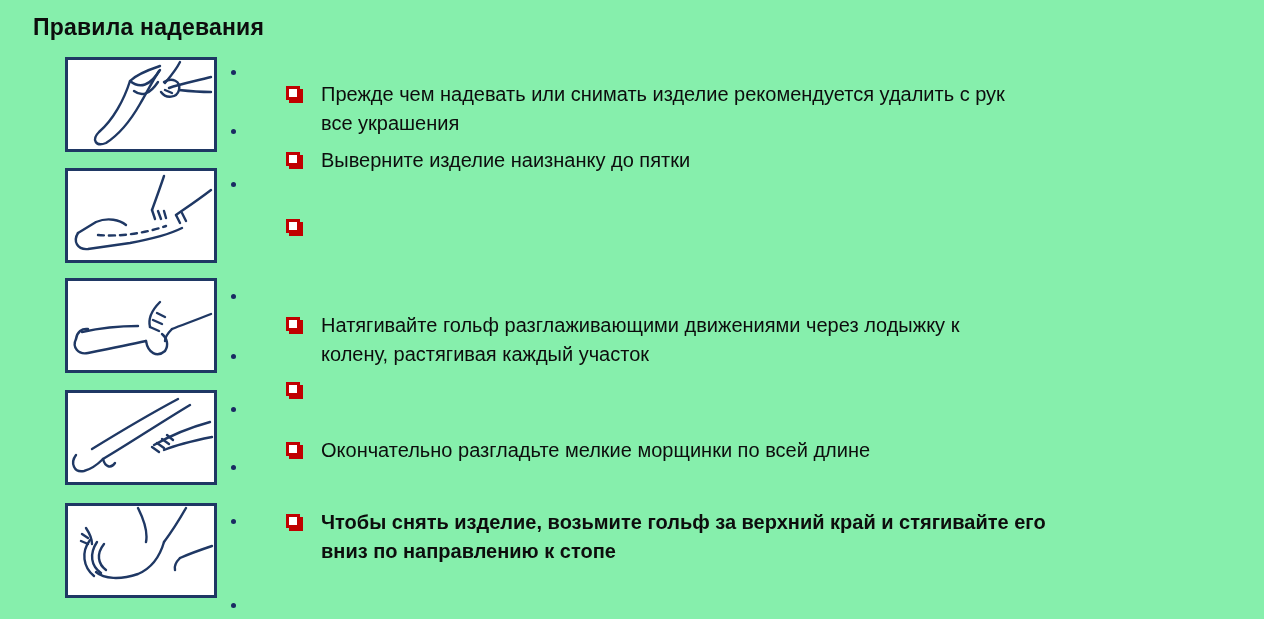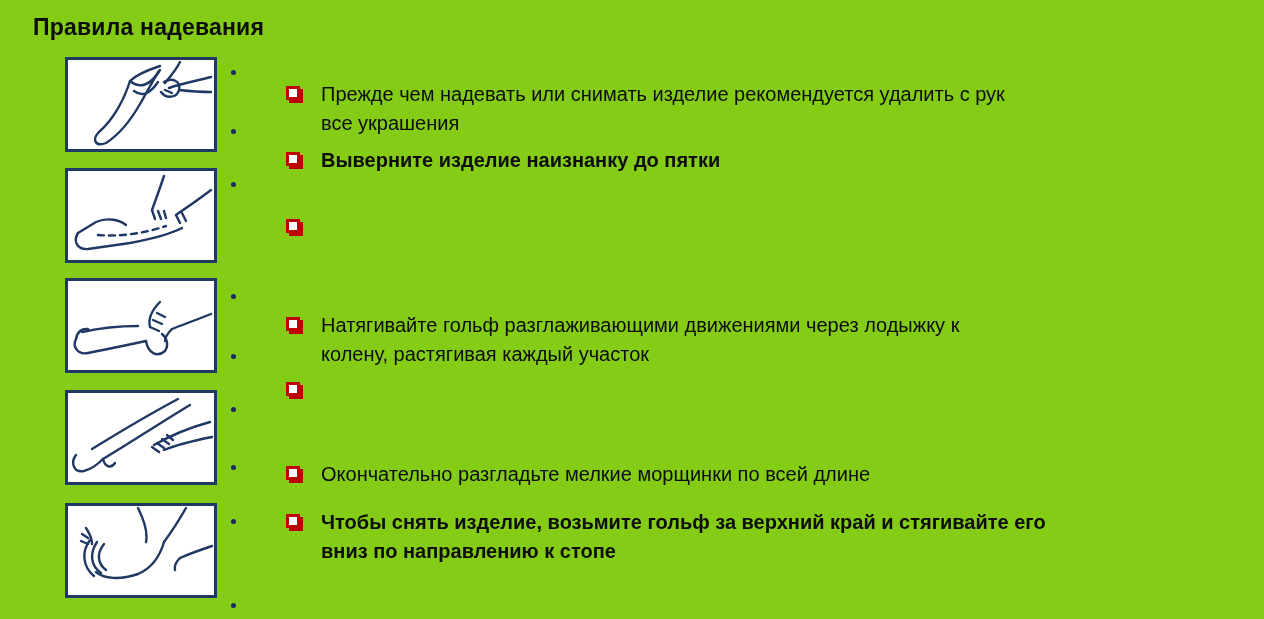--- a/index.html
+++ b/index.html
@@ -1,21 +1,21 @@
 <!DOCTYPE html>
 <html><head>
 <meta charset="utf-8">
 <style>
   * { margin: 0; padding: 0; box-sizing: border-box; }
   html, body { background: #ffffff; }
   .page {
     position: relative;
     width: 1264px;
     height: 619px;
-    background: #84cc16;
+    background: #86efac;
     font-family: "Liberation Sans", "DejaVu Sans", sans-serif;
     color: #0d0d0d;
     overflow: hidden;
   }
   .title {
     position: absolute;
     left: 33px;
     top: 14px;
     font-size: 23px;
     font-weight: bold;
@@ -49,25 +49,25 @@
     position: absolute;
     left: 0;
     width: 930px;
     padding-left: 35px;
     font-size: 20px;
     line-height: 29px;
     color: #0d0d0d;
   }
   .bullet-item .btext { white-space: pre-line; }
   .bi1 { top: 80px; }
-  .bi2 { top: 146px; font-weight: bold; }
+  .bi2 { top: 146px; }
   .bi3 { top: 213px; }
   .bi4 { top: 311px; }
   .bi5 { top: 376px; }
-  .bi6 { top: 460px; }
+  .bi6 { top: 436px; }
   .bi7 { top: 508px; font-weight: bold; }
   .check {
     position: absolute;
     left: 0;
     top: 6px;
     width: 14px;
     height: 14px;
     border: 3px solid #c00000;
     background: #ffffff;
     box-shadow: 3px 3px 0 0 #c00000;

